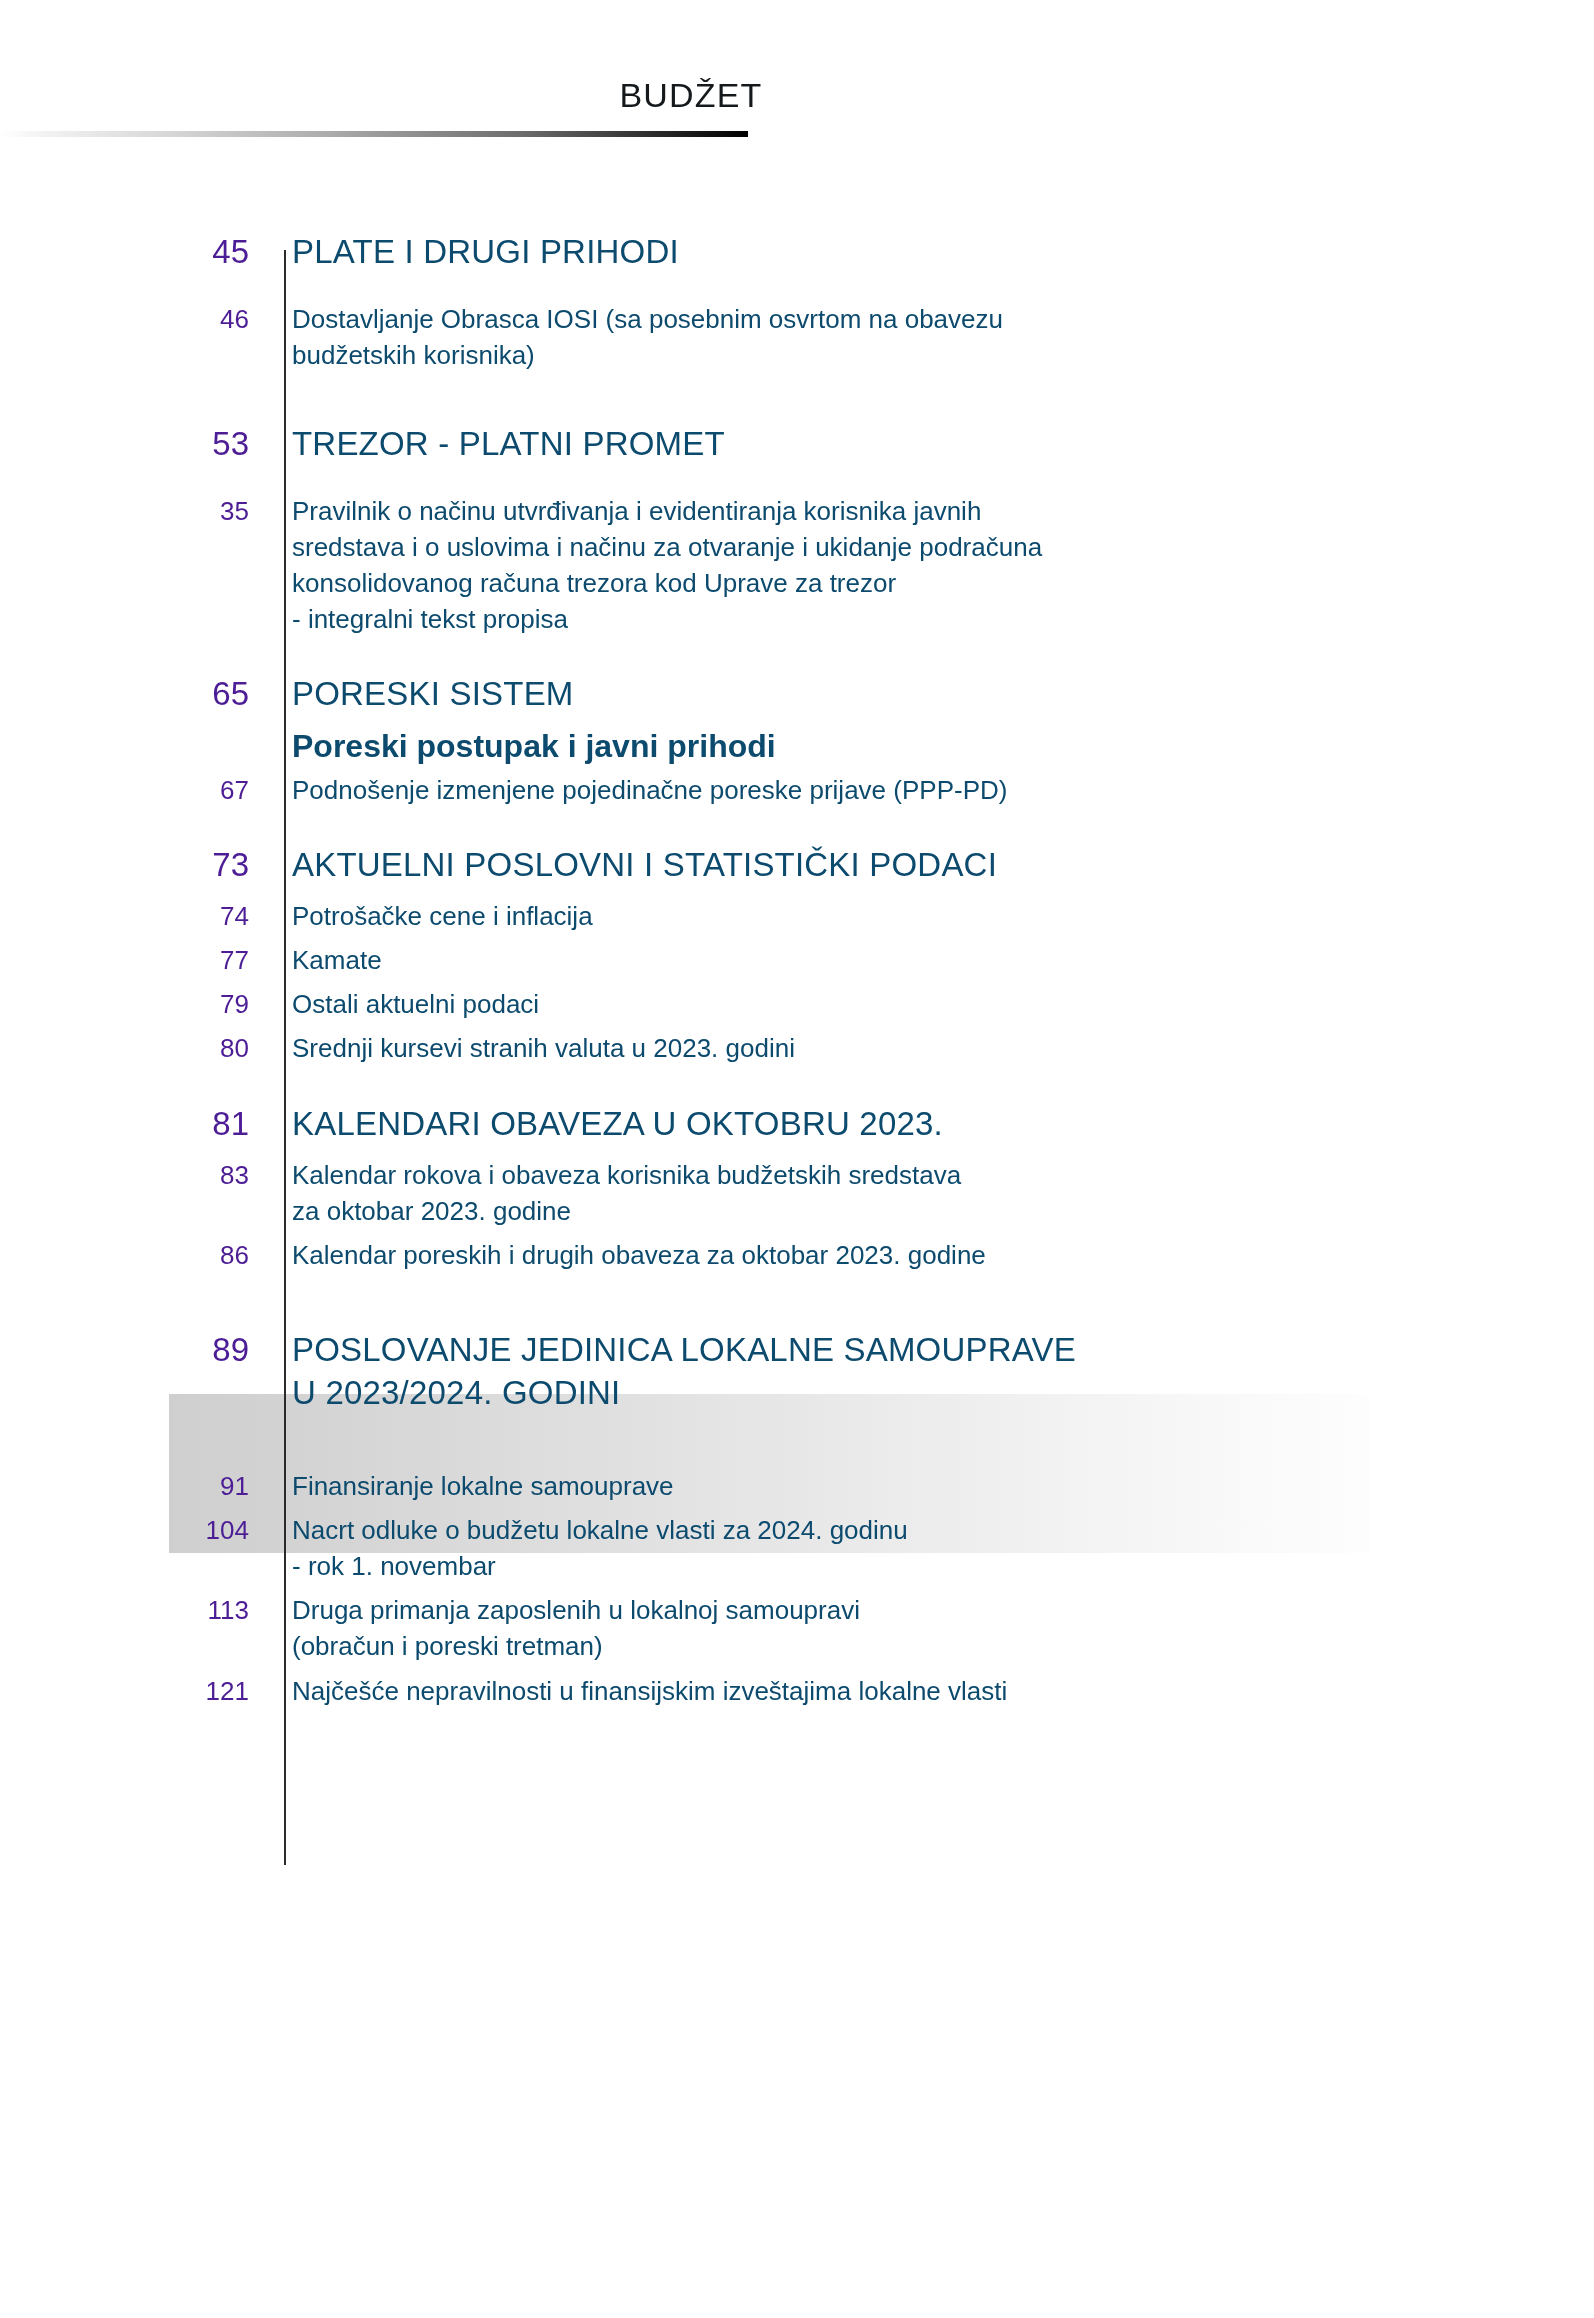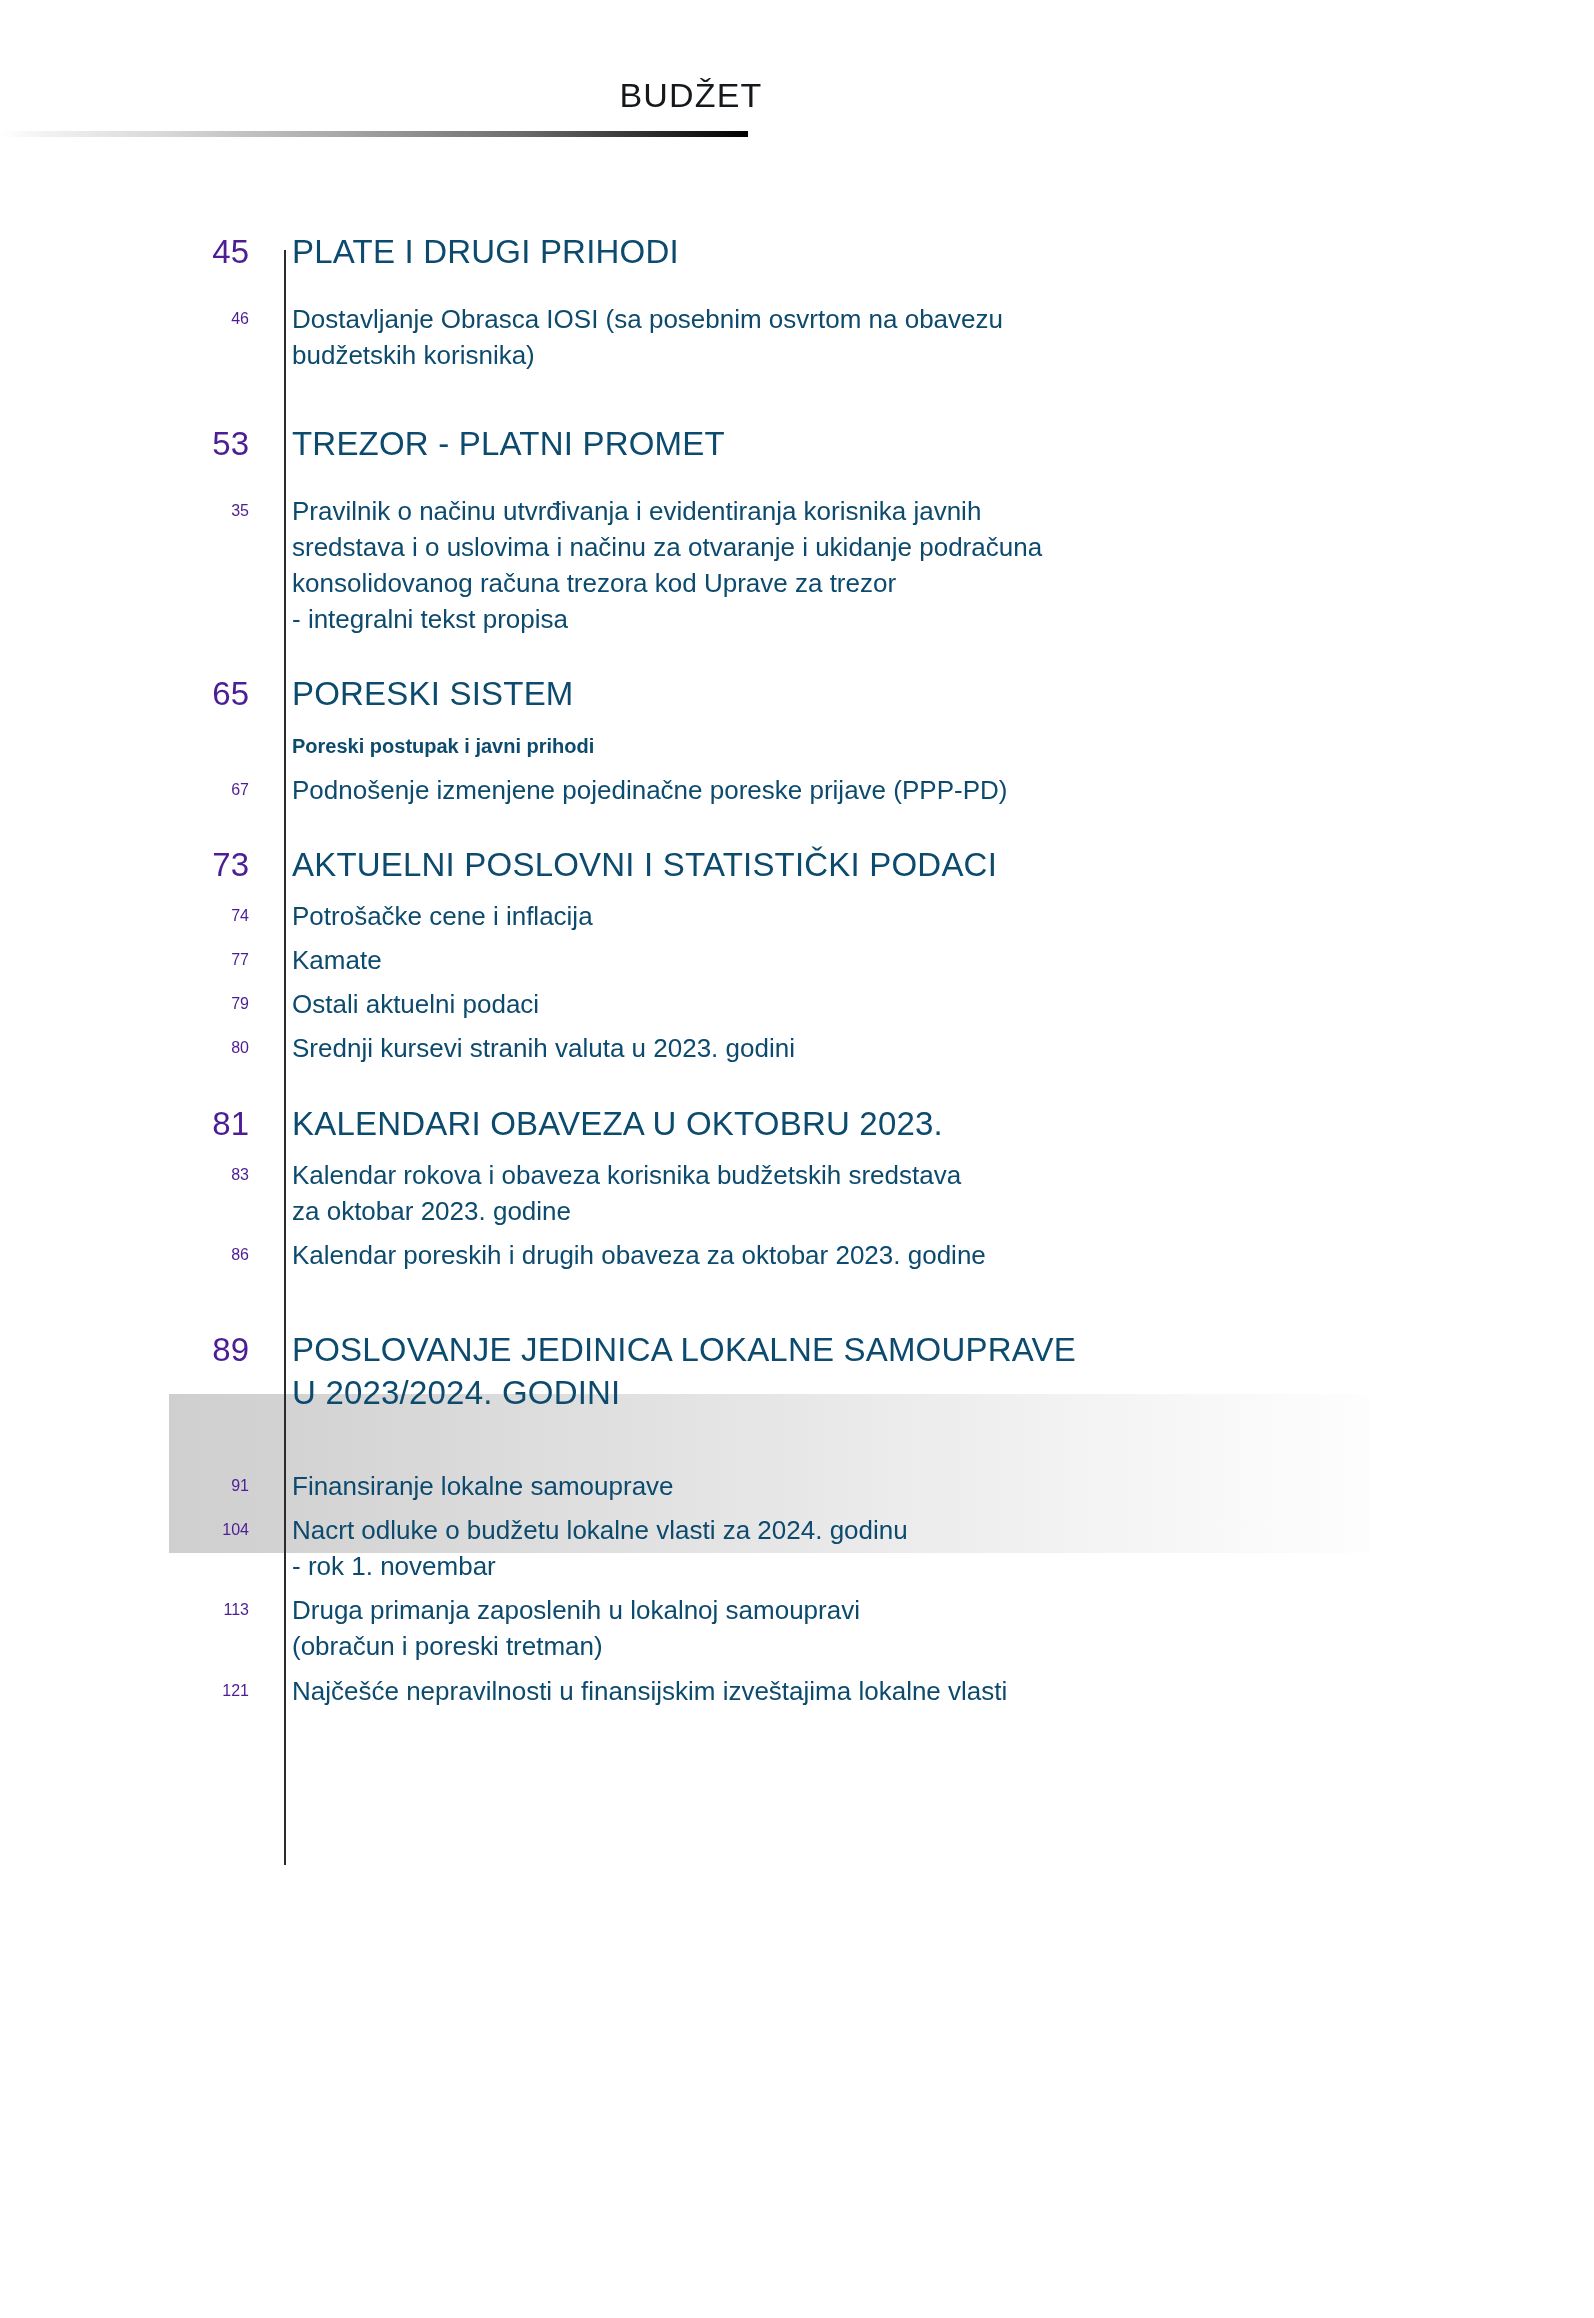--- a/index.html
+++ b/index.html
@@ -131,37 +131,37 @@
   .row.section .txt {
     font-size: 33px;
     line-height: 41px;
     font-weight: 400;
     letter-spacing: 0.2px;
   }
   .row.section { margin-bottom: 13px; }
 
   
   .row.entry .num {
-    font-size: 16px;
+    font-size: 26px;
     line-height: 36px;
   }
   .row.entry .txt {
     font-size: 26px;
     line-height: 36px;
     font-weight: 400;
   }
   .row.entry { margin-bottom: 8.2px; }
 
   
   .row.subhead .num {
     font-size: 24.5px;
     line-height: 38px;
   }
   .row.subhead .txt {
-    font-size: 20px;
+    font-size: 32px;
     line-height: 38px;
     font-weight: 700;
   }
   .row.subhead { margin-bottom: 6.5px; }
 
   
   .gap-lg { height: 41px; }
   .gap-md { height: 28px; }
   .gap-sm { height: 16.4px; }
   .gap-band-top { height: 47px; }

